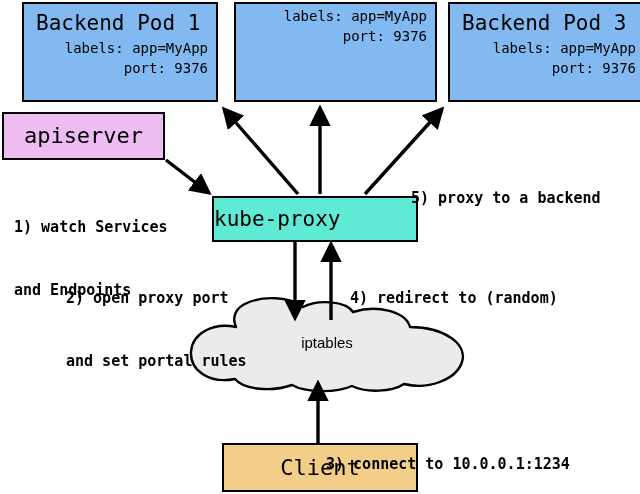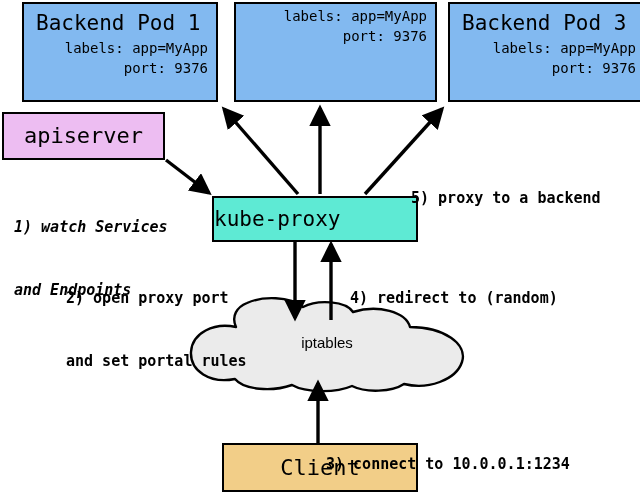--- a/index.html
+++ b/index.html
@@ -100,21 +100,21 @@
   .step {
     position: absolute;
     font-family: "DejaVu Sans Mono", "Liberation Mono", monospace;
     font-weight: bold;
     font-size: 15px;
     line-height: 21px;
     color: #000000;
     white-space: pre;
     z-index: 5;
   }
-  #step1 { left: 14px;  top: 175px; font-style: italic; }
+  #step1 { left: 14px;  top: 175px; }
   #step2 { left: 66px;  top: 246px; }
   #step3 { left: 326px; top: 412px; }
   #step4 { left: 350px; top: 246px; }
   #step5 { left: 411px; top: 146px; }
 </style>
 </head>
 <body>
 
 <svg id="canvas" viewBox="0 0 640 494" xmlns="http://www.w3.org/2000/svg">
   <defs>

